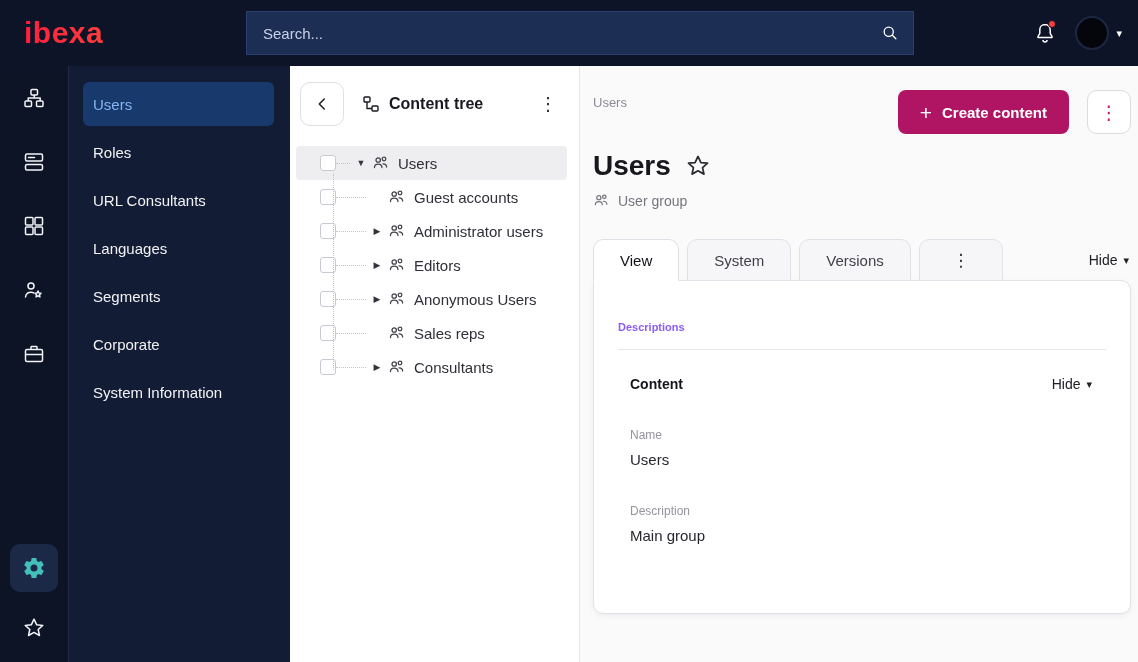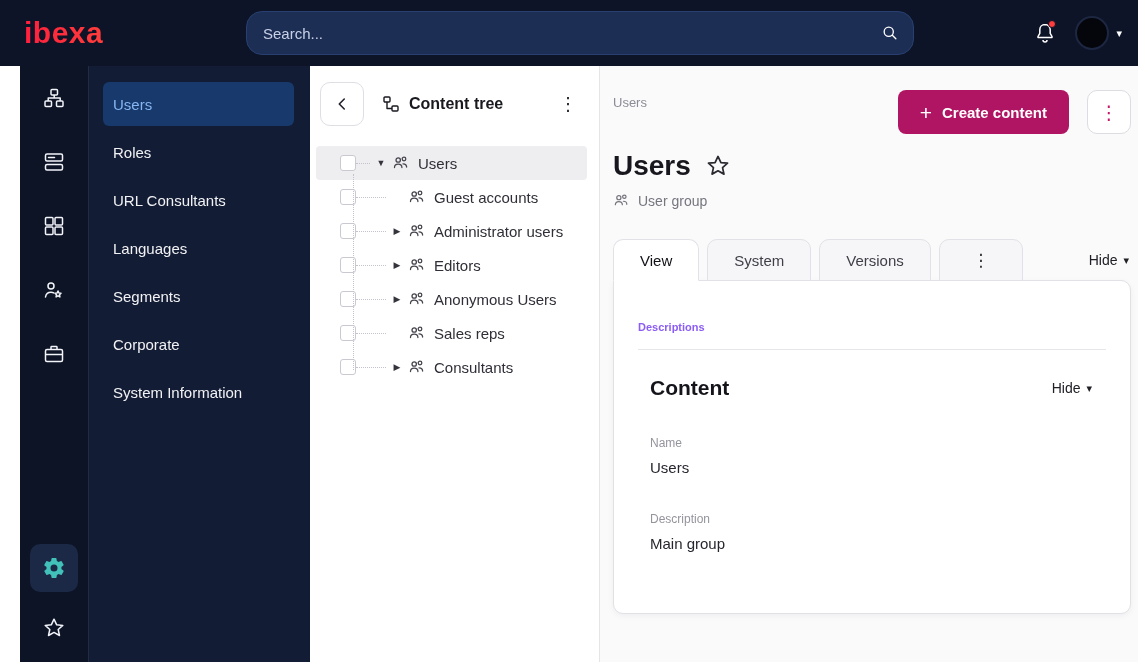--- a/index.html
+++ b/index.html
@@ -22,38 +22,38 @@
     font-size: 30px; font-weight: 800; letter-spacing: 0.5px;
     background: linear-gradient(90deg, #ff1f3d, #ff4a3a);
     -webkit-background-clip: text; background-clip: text;
     color: transparent;
     cursor: pointer;
     width: 112px;
   }
   .search-wrap { position: relative; width: 668px; height: 44px; margin-left: 110px; }
   .search-wrap input {
     width: 100%; height: 100%;
-    background: #1d2e55; border: 1px solid #27406f; border-radius: 16px;
+    background: #1d2e55; border: 1px solid #27406f; border-radius: 0;
     color: #e8ecf8; font-size: 15px; padding: 0 46px 0 16px;
     outline: none;
   }
   .search-wrap input::placeholder { color: #c9d1e8; }
   .search-icon { position: absolute; right: 14px; top: 12px; width: 20px; height: 20px; color: #fff; cursor: pointer; }
   .top-right { margin-left: auto; display: flex; align-items: center; gap: 18px; }
   .bell { position: relative; width: 24px; height: 24px; color: #fff; cursor: pointer; }
   .bell-dot {
     position: absolute; top: -1px; right: 1px; width: 8px; height: 8px;
     background: #ff3d3d; border-radius: 50%; border: 1px solid #0d1428;
   }
   .avatar-group { display: flex; align-items: center; gap: 7px; cursor: pointer; }
   .avatar { width: 34px; height: 34px; border-radius: 50%; background: #04060c; border: 2px solid #1d2742; }
   .avatar-caret { color: #fff; font-size: 11px; line-height: 1; }
 
   
-  .body-row { flex: 1; display: flex; min-height: 0; padding-left: 20px; }
+  .body-row { flex: 1; display: flex; min-height: 0; }
 
   
   .rail {
     width: 69px; flex: 0 0 69px; background: #0c1425;
     border-right: 1px solid #222b44;
     display: flex; flex-direction: column; align-items: center;
     padding: 12px 0 12px;
   }
   .rail-item {
     width: 40px; height: 40px; margin-bottom: 24px;
@@ -174,21 +174,21 @@
     position: relative; z-index: 1;
     background: #fff; border: 1px solid #e1e1e6;
     border-radius: 0 10px 10px 10px;
     min-height: 334px; padding: 40px 24px 30px;
     box-shadow: 0 2px 6px rgba(20,20,40,0.05);
   }
   .card-heading { font-size: 11px; font-weight: 700; color: #8b5cf6; }
   .card hr { border: none; border-top: 1px solid #e6e6ea; margin-top: 16px; }
   .section { margin-top: 26px; padding: 0 12px; }
   .section-head { display: flex; align-items: center; }
-  .section-title { font-size: 21px; font-weight: 700; color: #14141a; }
+  .section-title { font-size: 14px; font-weight: 700; color: #14141a; }
   .field { margin-top: 36px; }
   .field-label { font-size: 12px; color: #94949d; margin-bottom: 9px; }
   .field-value { font-size: 15px; color: #26262e; }
 </style>
 </head>
 <body>
 
 <div class="app">
 
   <header class="topbar">

